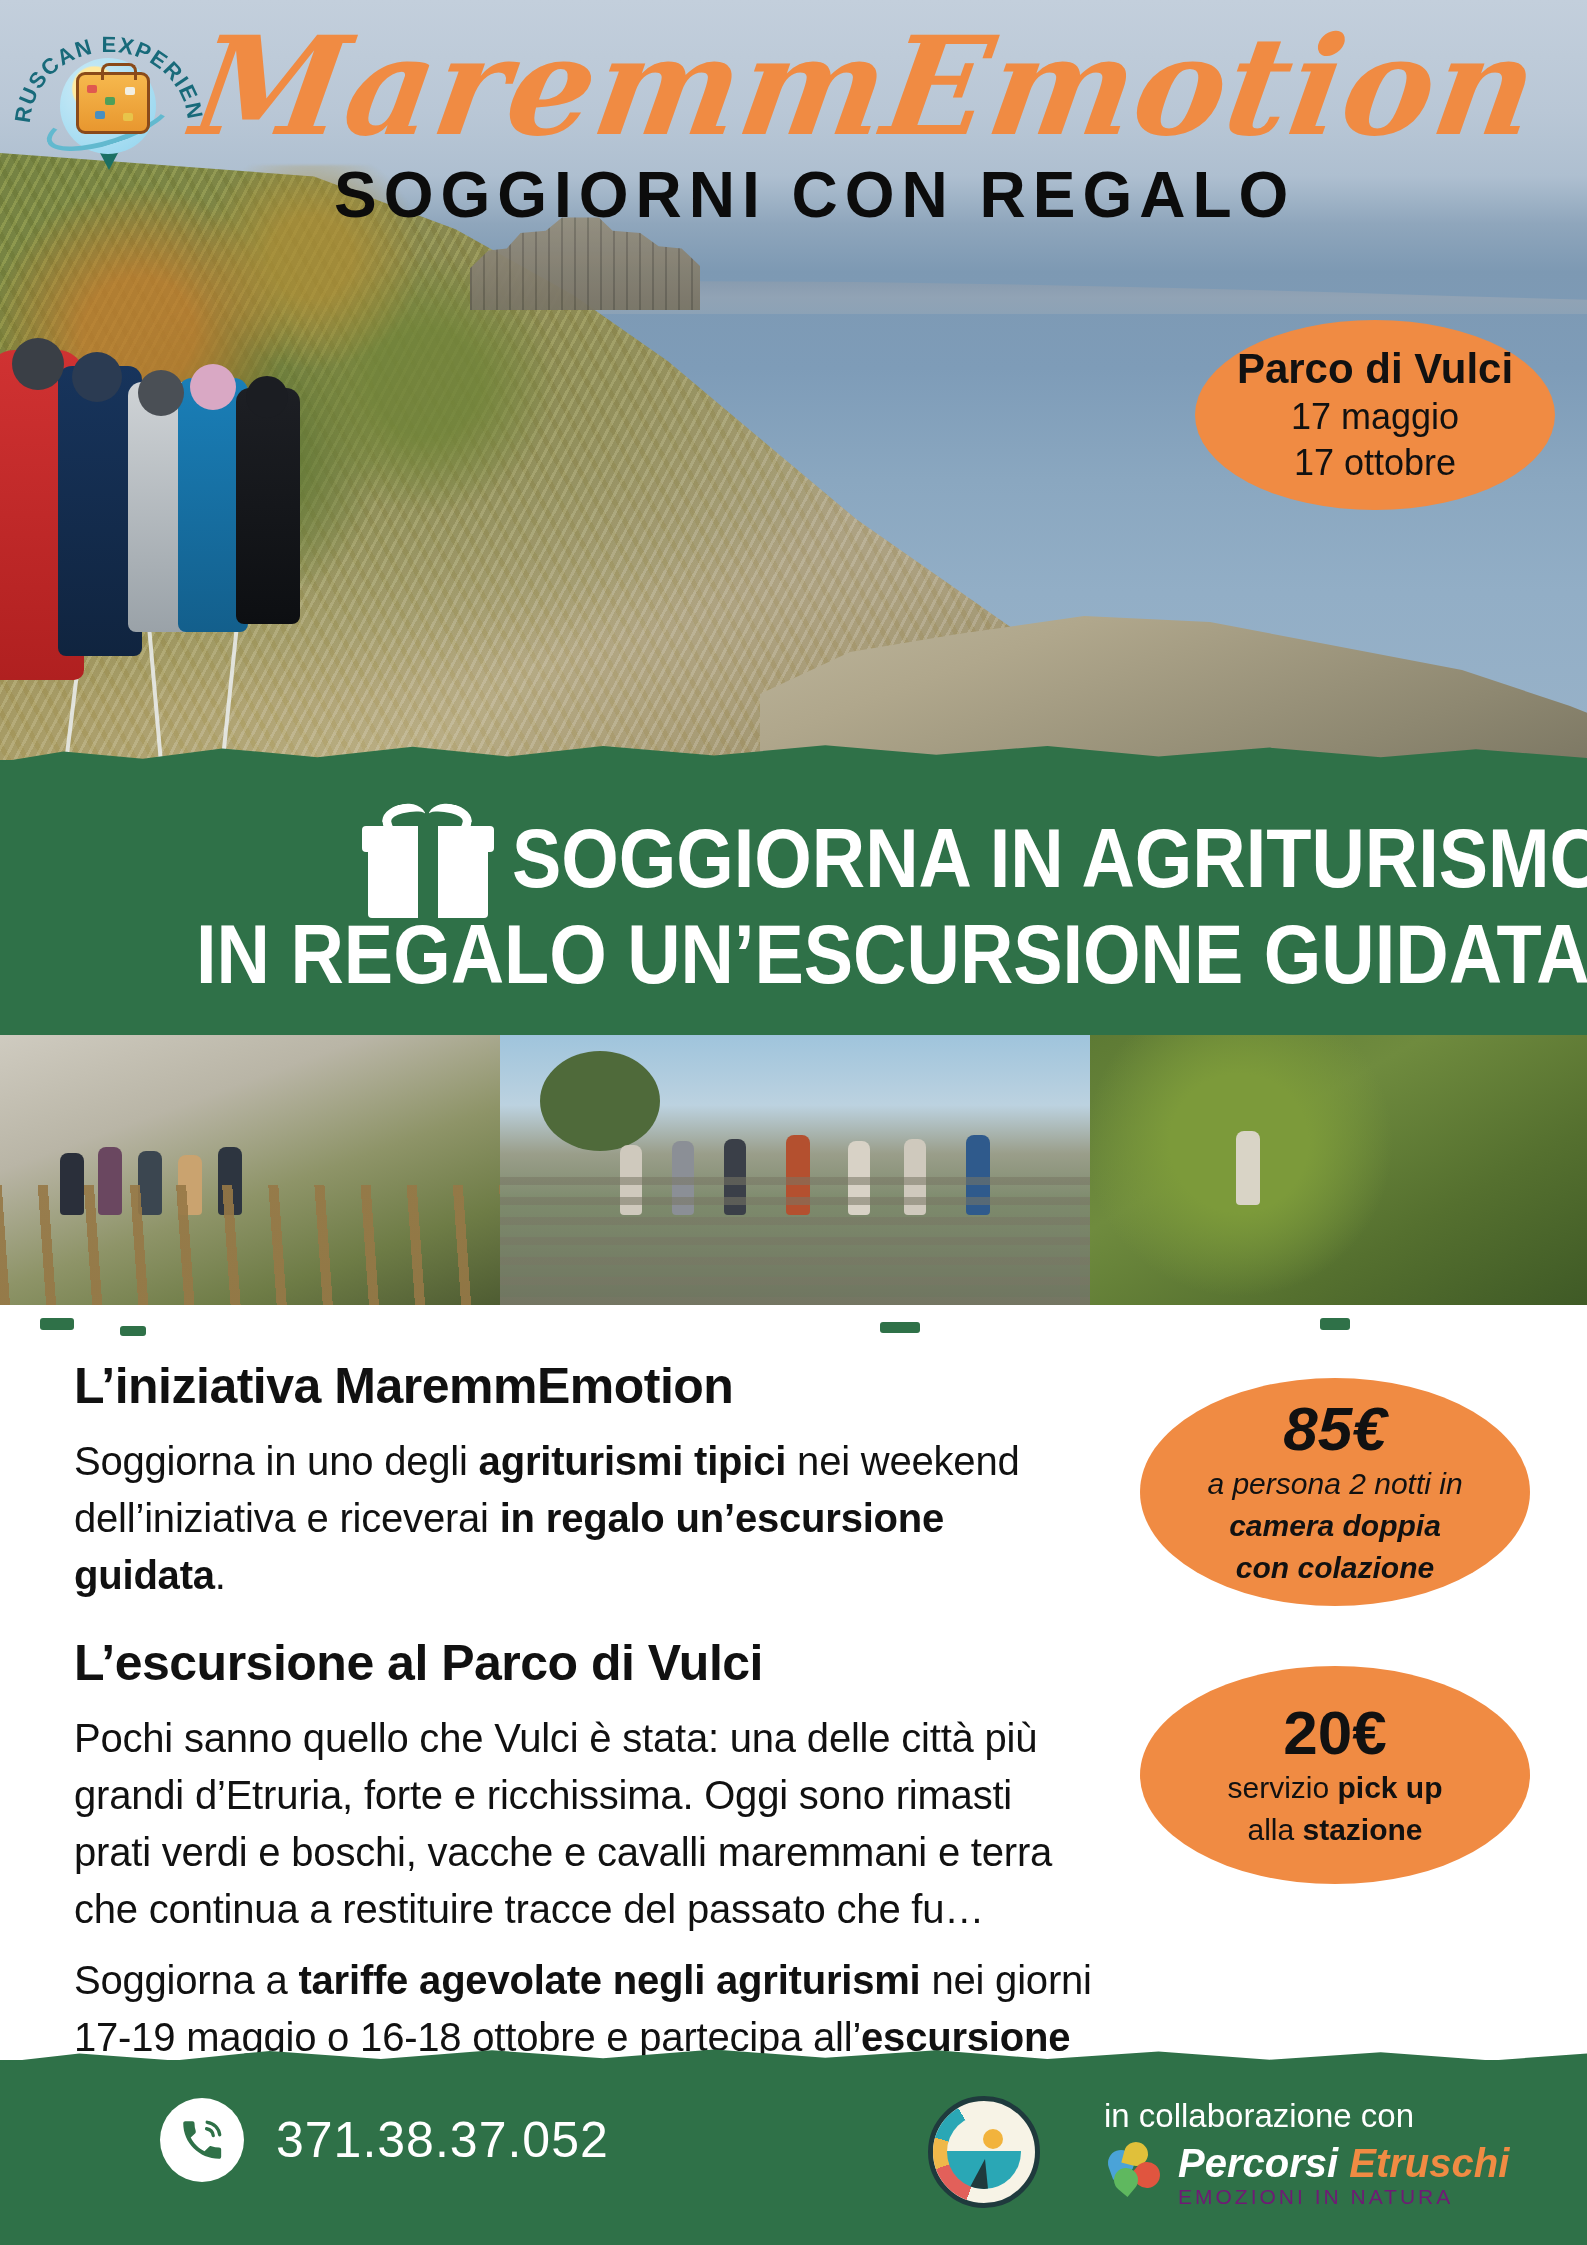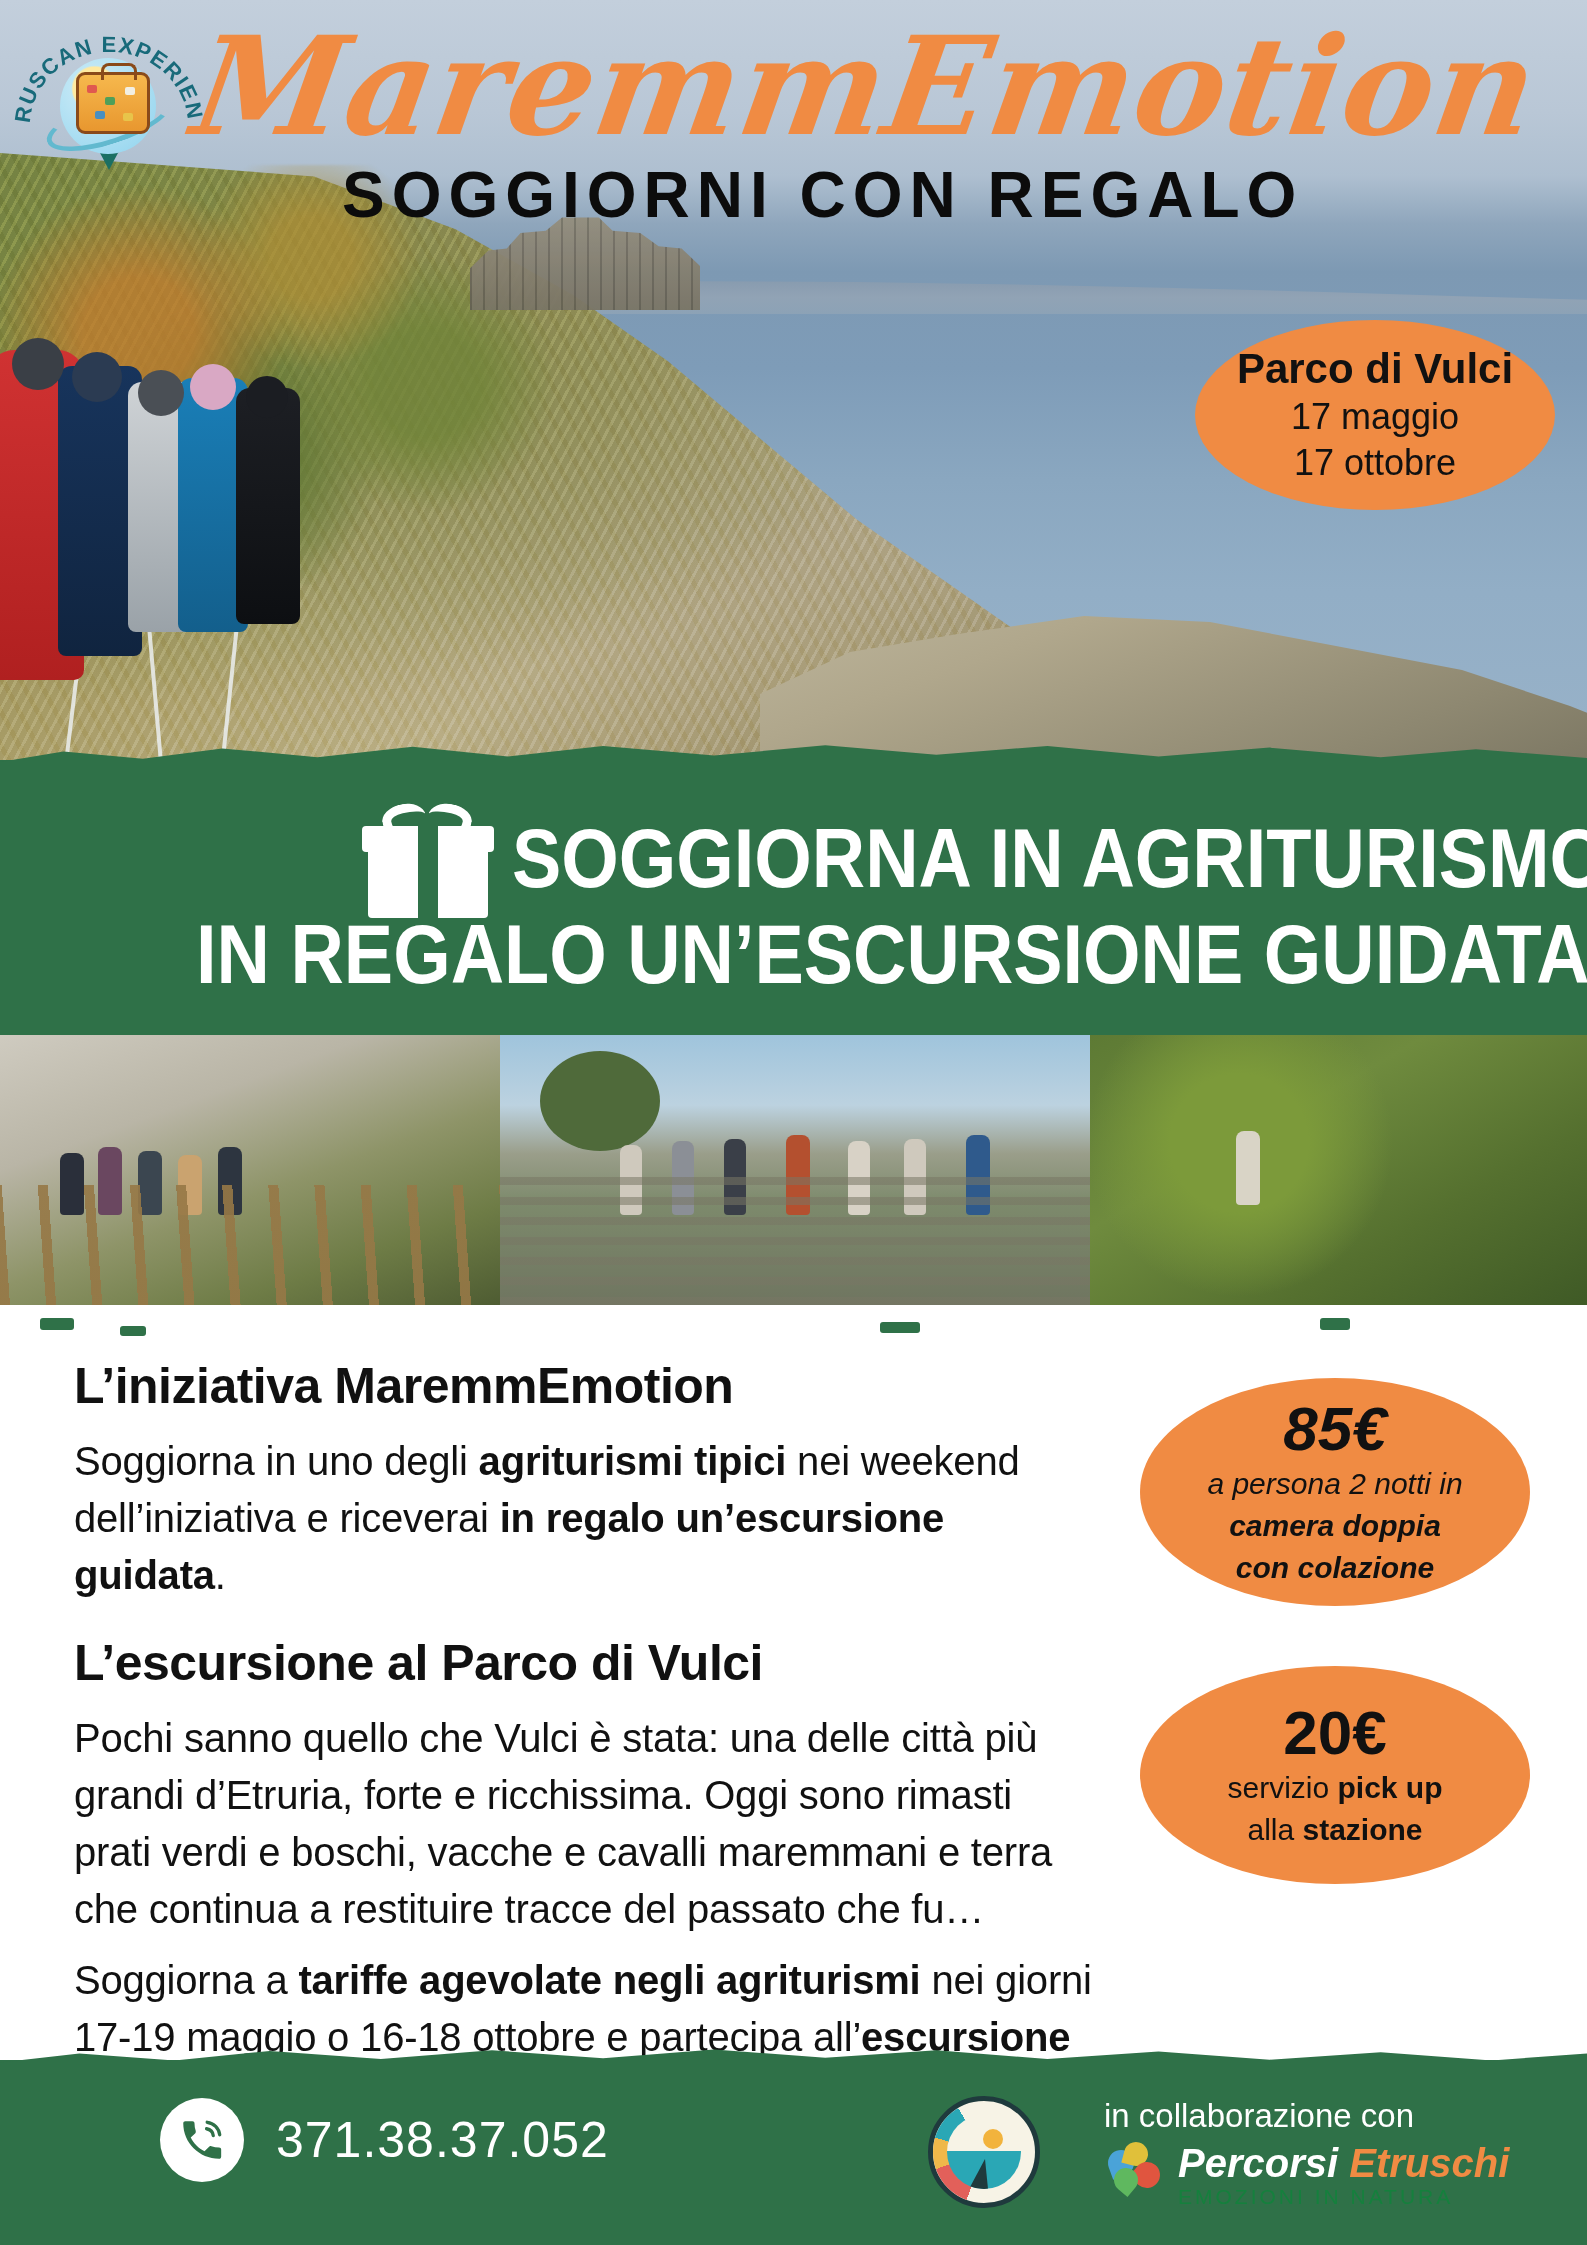--- a/index.html
+++ b/index.html
@@ -124,21 +124,21 @@
 
   .title-script{
     position:absolute; left:196px; top:6px; width:1380px; height:160px;
     font-family:"DejaVu Serif", serif;
     font-style:italic; font-weight:700;
     font-size:136px; line-height:160px; letter-spacing:1px;
     color:#f08b43; white-space:nowrap;
     transform:skewX(-9deg);
   }
   .title-sub{
-    position:absolute; left:342px; top:163px; width:1230px;
+    position:absolute; left:334px; top:163px; width:1230px;
     font-weight:700; font-size:64px; letter-spacing:7px; line-height:64px;
     color:#0c0c0c; white-space:nowrap;
   }
 
   
   .date-badge{
     position:absolute; left:1195px; top:320px; width:360px; height:190px;
     background:#f08b43; border-radius:50%;
     display:flex; flex-direction:column; align-items:center; justify-content:center;
     color:#111; text-align:center;
@@ -261,21 +261,21 @@
     border-left:16px solid transparent; border-right:3px solid transparent; border-bottom:30px solid #1f3a3d;}
   .collab-label{
     position:absolute; left:1104px; top:2094px; width:400px; font-size:33px;
     color:#fff; font-weight:400; line-height:44px;
   }
   .pe-logo{ position:absolute; left:1104px; top:2140px; width:400px; height:72px; }
   .pe-word{ position:absolute; left:74px; top:0; font-size:40px; font-weight:700;
     font-style:italic; color:#fff; line-height:46px; white-space:nowrap;}
   .pe-word .et{ color:#f08b43; }
   .pe-sub{ position:absolute; left:74px; top:44px; font-size:21px; letter-spacing:3px;
-    color:#15803d; line-height:26px; white-space:nowrap;}
+    color:#701a75; line-height:26px; white-space:nowrap;}
   .pe-mark{ position:absolute; left:4px; top:2px; width:62px; height:58px; }
   .pm{ position:absolute; border-radius:50% 50% 50% 0; }
 </style>
 </head>
 <body>
 
 <div class="poster">
 
   <div class="hero">
     <div class="headland"></div>

